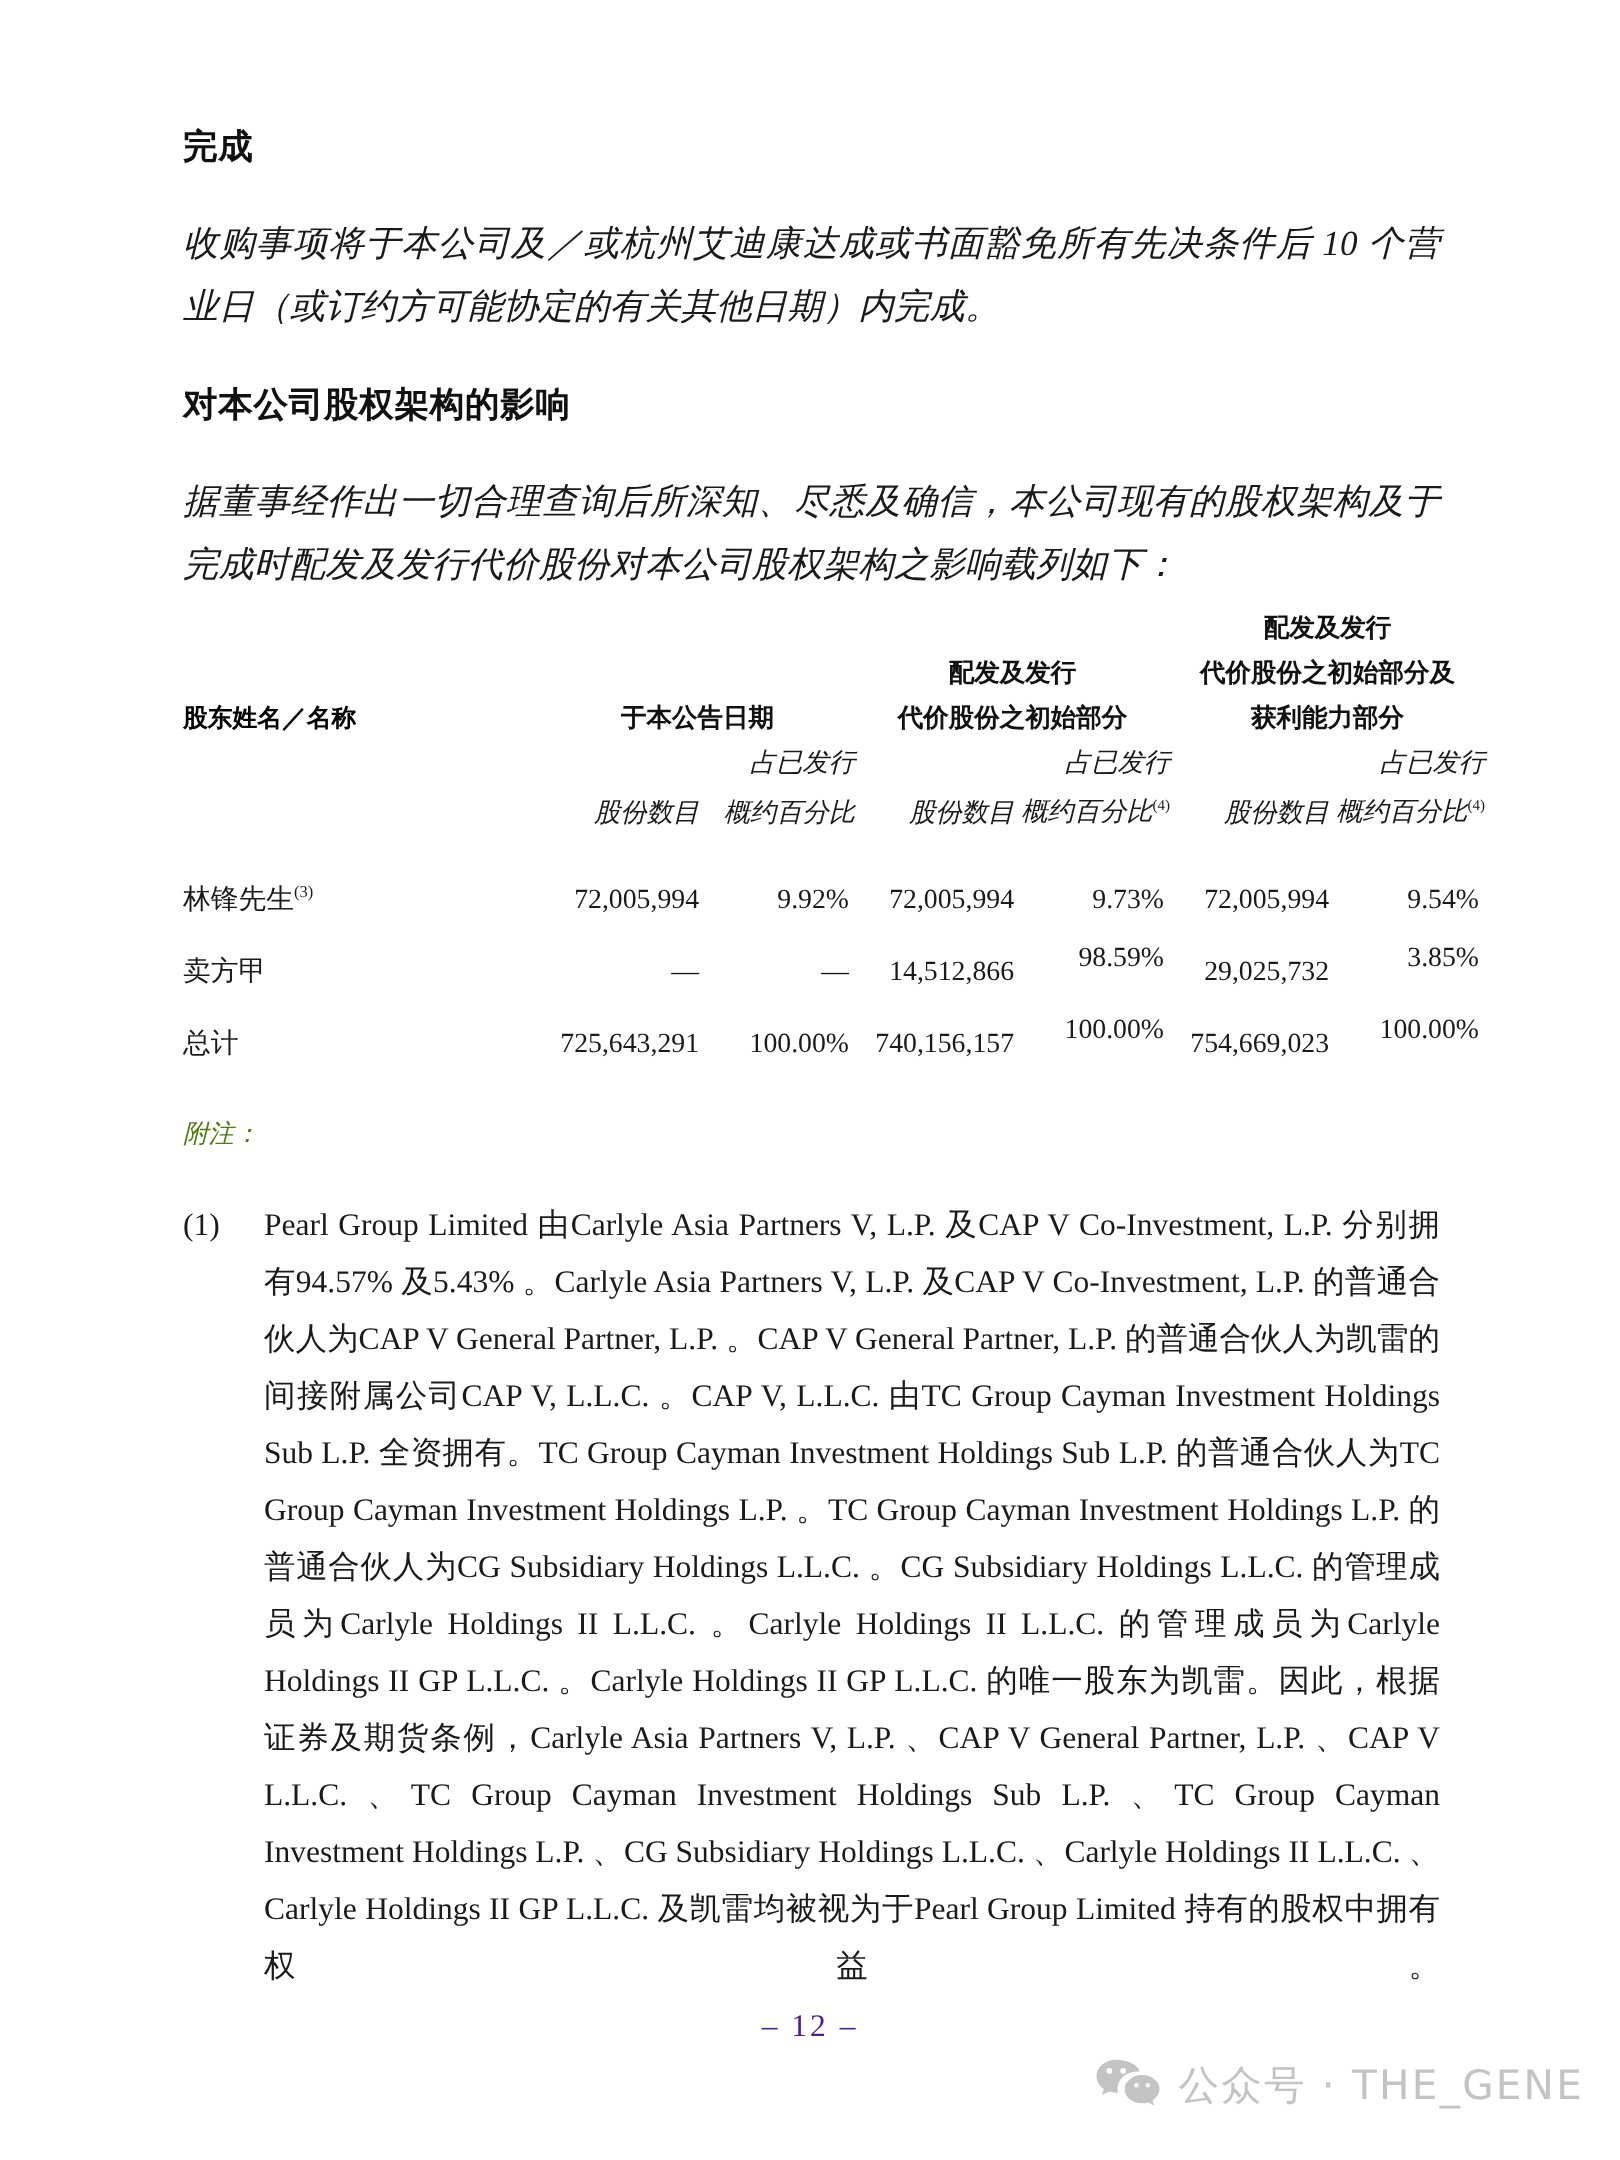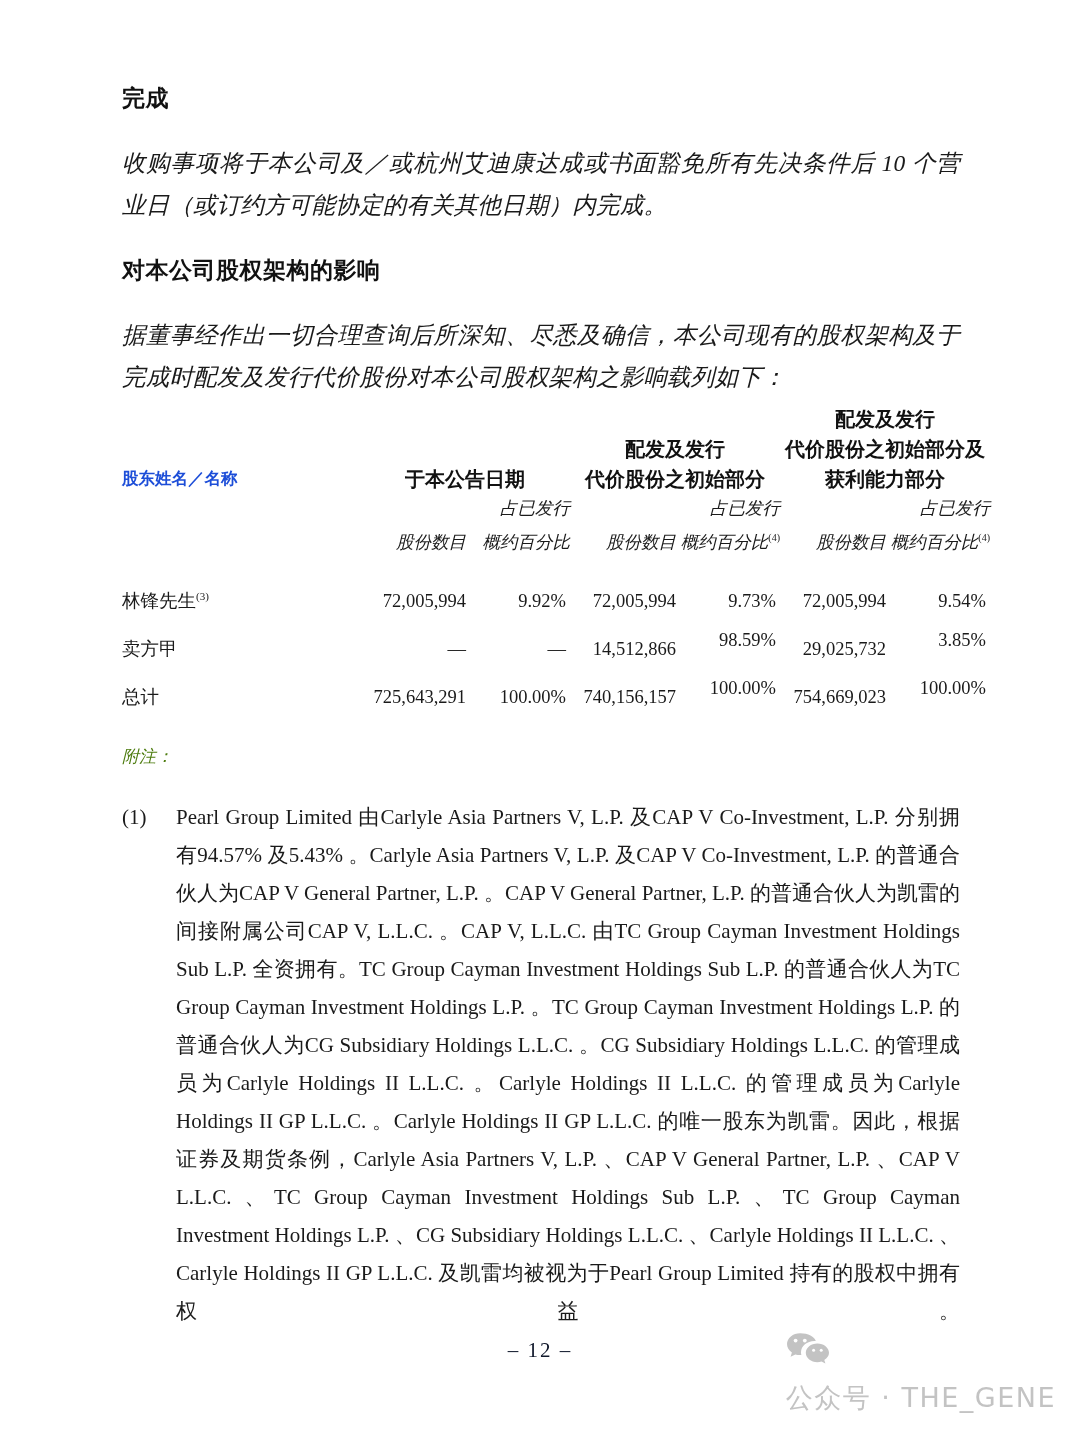--- a/index.html
+++ b/index.html
@@ -66,33 +66,33 @@
   .share-table col.c-pct  { width: 100px; }
 
   .share-table td, .share-table th {
     padding: 0;
     vertical-align: bottom;
   }
 
   .hdr-group {
     font-family: "DejaVu Sans", "Liberation Sans", sans-serif;
     font-weight: bold;
-    font-size: 20px;
+    font-size: 17px;
     line-height: 30px;
     text-align: center;
     color: #111;
     white-space: nowrap;
   }
   .hdr-name {
     font-family: "DejaVu Sans", "Liberation Sans", sans-serif;
     font-weight: bold;
     font-size: 16.5px;
     line-height: 30px;
     text-align: left;
-    color: #1d4ed8;
+    color: #000000;
     white-space: nowrap;
   }
   .hdr-sub {
     font-style: italic;
     font-size: 17.5px;
     line-height: 29px;
     text-align: right;
     color: #1a1a1a;
     white-space: nowrap;
     padding-right: 4px;
@@ -169,33 +169,32 @@
     width: 100%;
   }
 
   .page-number {
     position: absolute;
     left: 0;
     top: 1338px;
     width: 1080px;
     text-align: center;
     font-size: 21px;
-    color: #0f172a;
+    color: #4c1d95;
     letter-spacing: 2px;
   }
 
   .watermark {
     position: absolute;
     right: 24px;
-    top: 1332px;
+    top: 1372px;
     display: flex;
-    align-items: flex-start;
+    align-items: flex-end;
     gap: 12px;
     opacity: 1;
-    flex-direction: column;
   }
   .wm-icon { width: 44px; height: 36px; display: block; }
   .wm-text {
     font-family: "DejaVu Sans", "Liberation Sans", sans-serif;
     font-size: 27px;
     color: #c3c3c3;
     letter-spacing: 1.5px;
     white-space: nowrap;
   }
 </style>

